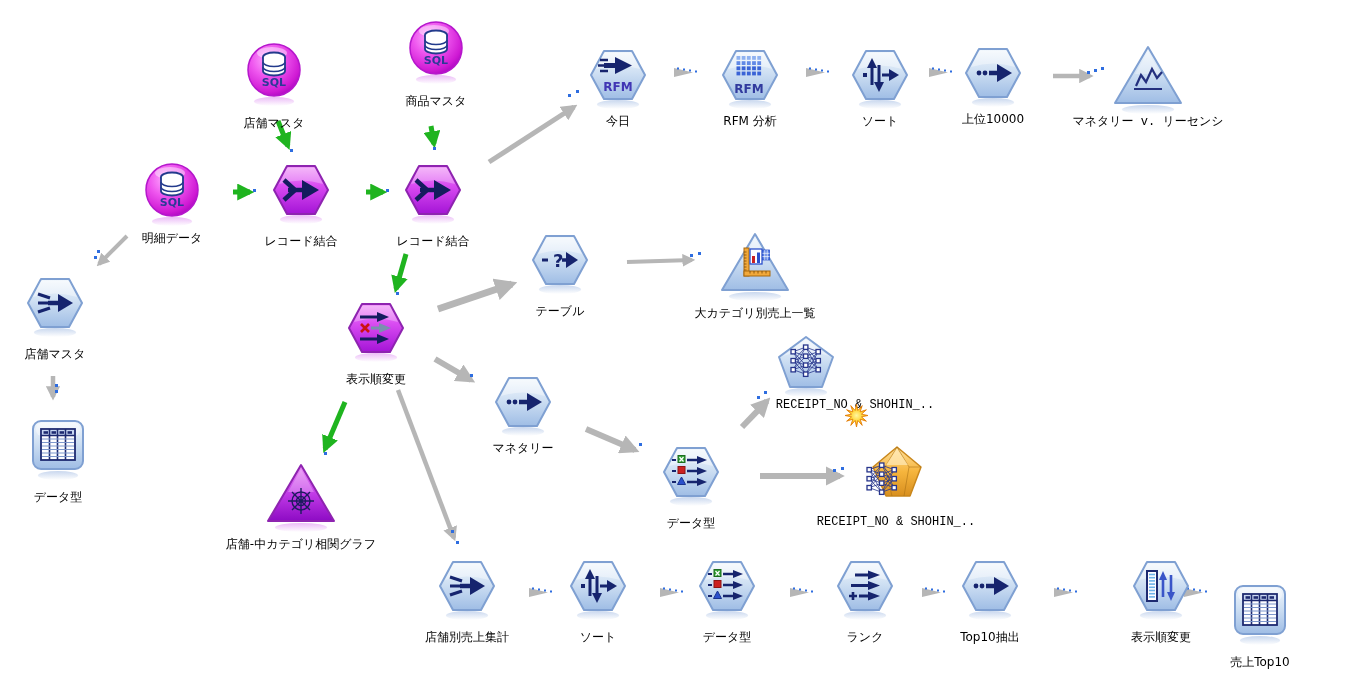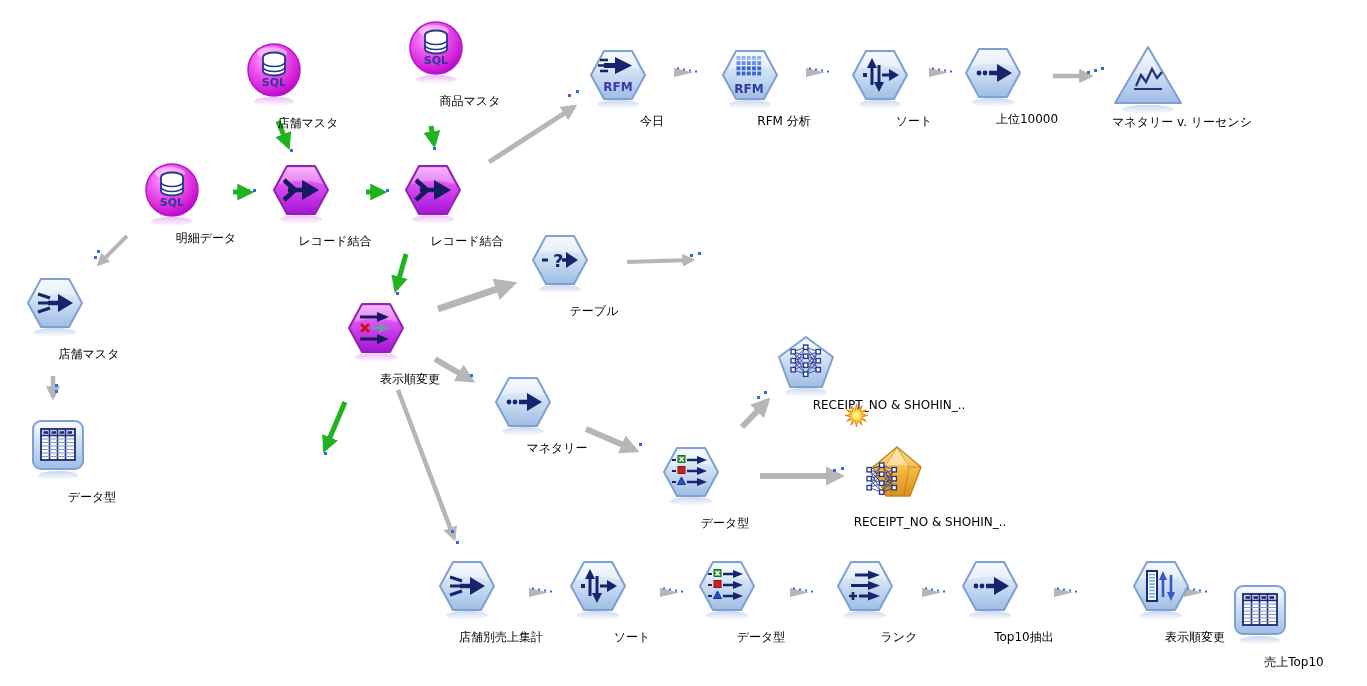--- a/index.html
+++ b/index.html
@@ -2,23 +2,23 @@
 <html><head>
 <meta charset="utf-8">
 <style>
   html,body{margin:0;padding:0;background:#fff;}
   #canvas{position:relative;width:1367px;height:686px;background:#ffffff;overflow:hidden;
           font-family:"DejaVu Sans","Liberation Sans",sans-serif;}
   #links{position:absolute;left:0;top:0;z-index:1;}
   .node{position:absolute;z-index:2;}
   .node svg{display:block;}
   .lbl{position:absolute;left:50%;transform:translateX(-50%);top:calc(100% + 14px);
-       font-size:12px;line-height:1;color:#000;white-space:nowrap;margin-left:34px;}
+       font-size:12px;line-height:1;color:#000;white-space:nowrap;}
   .gap-lg .lbl{top:calc(100% + 19px);}
-  .gap-sm .lbl{top:calc(100% + 10px);}
+  .gap-sm .lbl{top:calc(100% + 10px);font-family:Liberation Mono, monospace;}
   .refl{position:absolute;left:14%;right:14%;top:calc(100% - 1px);height:9px;border-radius:50%;
         background:linear-gradient(to bottom,rgba(125,160,215,.42),rgba(125,160,215,0));}
   .refl-p{background:linear-gradient(to bottom,rgba(205,85,235,.40),rgba(205,85,235,0));}
   .star{position:absolute;z-index:4;}
 </style>
 </head>
 <body>
 
 <div id="canvas">
 
@@ -478,20 +478,27 @@
 </div>
 
 <div class="node gap-lg" style="left:531px;top:234px">
   <svg width="58" height="52">
         <use href="#n-select"></use>
       </svg>
   <div class="refl"></div>
   <div class="lbl">テーブル</div>
 </div>
 
+<div class="node" style="left:719px;top:231px">
+  <svg width="72" height="62">
+        <use href="#n-chart-tri"></use>
+      </svg>
+  <div class="refl"></div>
+  <div class="lbl">大カテゴリ別売上一覧</div>
+</div>
 
 <div class="node gap-sm" style="left:777px;top:335px">
   <svg width="58" height="54">
         <use href="#n-pent-nn"></use>
       </svg>
   <div class="refl"></div>
   <div class="lbl" style="left:calc(50% + 49px)">RECEIPT_NO &amp; SHOHIN_..</div>
 </div>
 
 <div class="node" style="left:494px;top:376px">
@@ -526,20 +533,27 @@
 </div>
 
 <div class="node gap-lg" style="left:30px;top:418px">
   <svg width="56" height="54">
         <use href="#n-table"></use>
       </svg>
   <div class="refl"></div>
   <div class="lbl">データ型</div>
 </div>
 
+<div class="node" style="left:265px;top:462px">
+  <svg width="72" height="62">
+        <use href="#n-web-tri"></use>
+      </svg>
+  <div class="refl refl-p"></div>
+  <div class="lbl">店舗-中カテゴリ相関グラフ</div>
+</div>
 
 <div class="node gap-lg" style="left:438px;top:560px">
   <svg width="58" height="52">
         <use href="#n-aggregate"></use>
       </svg>
   <div class="refl"></div>
   <div class="lbl">店舗別売上集計</div>
 </div>
 
 <div class="node gap-lg" style="left:569px;top:560px">

